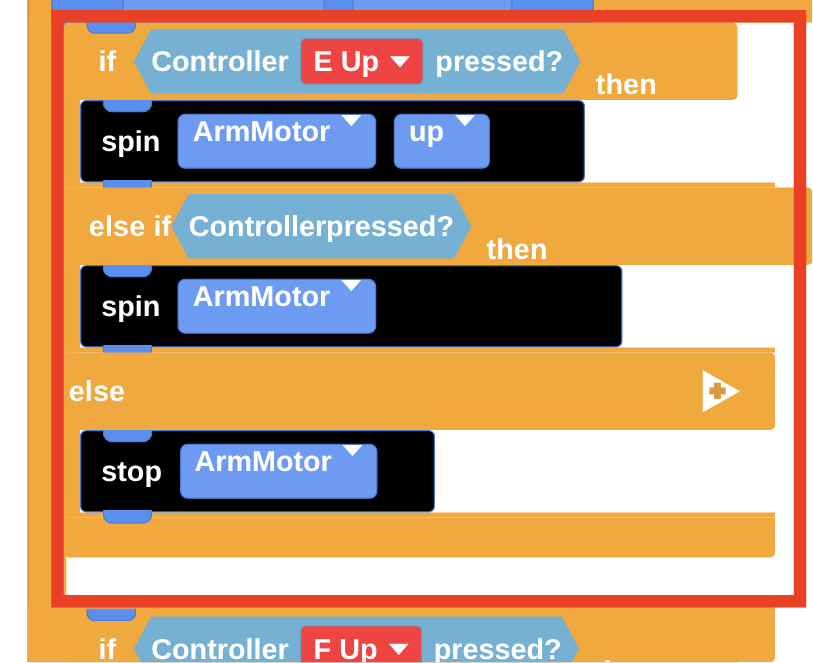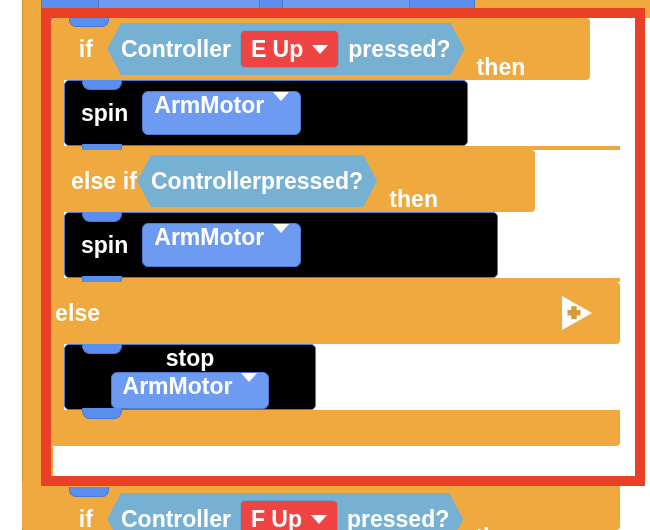--- a/index.html
+++ b/index.html
@@ -42,21 +42,21 @@
 
   .row{ position:relative; }
 
   
   .hdr{
     position:relative; height:62px; background:#F0A93E;
     border-radius:0 4px 4px 0;
     display:flex; align-items:center;text-align:right;
   }
   .hdr.hdr-if   { width:539px; border-radius:4px 4px 4px 0; }
-  .hdr.hdr-elif { width:484px; }
+  .hdr.hdr-elif { width:599px; }
   .hdr.hdr-else { width:569px; }
 
   .kw{
     color:#ffffff; font-size:23px; font-weight:bold; letter-spacing:.1px;
     margin-left:4px; white-space:nowrap; text-shadow:0 0 1px rgba(0,0,0,.06);
   }
   .kw.then{ margin-left:12px;margin-top:36px; }
 
   
   .notch-top{
@@ -175,20 +175,24 @@
       <div class="whitegap"></div>
       <div class="lcol"></div>
       <div class="cmd" style="width:404px;">
         <div class="bump-top"></div>
         <div class="bump-bot"></div>
         <span class="lbl">spin</span>
         <div class="dd">
           <span class="ddtext">ArmMotor</span>
           <span class="caret"></span>
         </div>
+        <div class="dd">
+          <span class="ddtext">up</span>
+          <span class="caret"></span>
+        </div>
       </div>
     </div>
 
     <div class="row">
       <div class="hdr hdr-elif">
         <span class="kw" style="width:82px;">else if</span>
         <div class="hex" style="margin-left:0;">
           <span class="lbl">Controller</span>
           <span class="lbl">pressed?</span>
         </div>
@@ -219,21 +223,21 @@
             <rect x="5.5" y="14" width="13" height="5.5" fill="#D79A3C"></rect>
             <rect x="9.2" y="10.2" width="5.5" height="13" fill="#D79A3C"></rect>
           </svg>
         </div>
       </div>
     </div>
 
     <div class="substack">
       <div class="whitegap"></div>
       <div class="lcol"></div>
-      <div class="cmd" style="width:252px;flex-direction:column;">
+      <div class="cmd" style="width:284px;">
         <div class="bump-top"></div>
         <div class="bump-bot"></div>
         <span class="lbl">stop</span>
         <div class="dd">
           <span class="ddtext">ArmMotor</span>
           <span class="caret"></span>
         </div>
       </div>
     </div>
 

